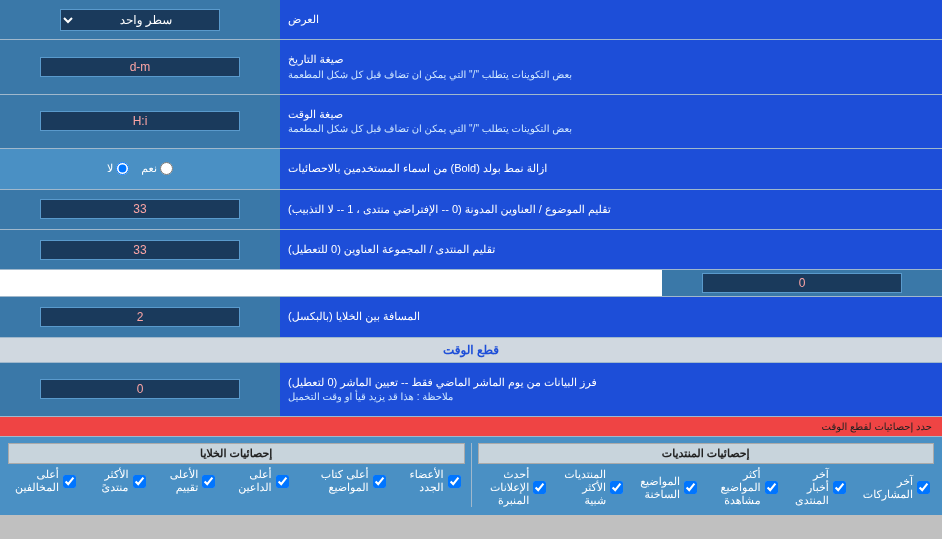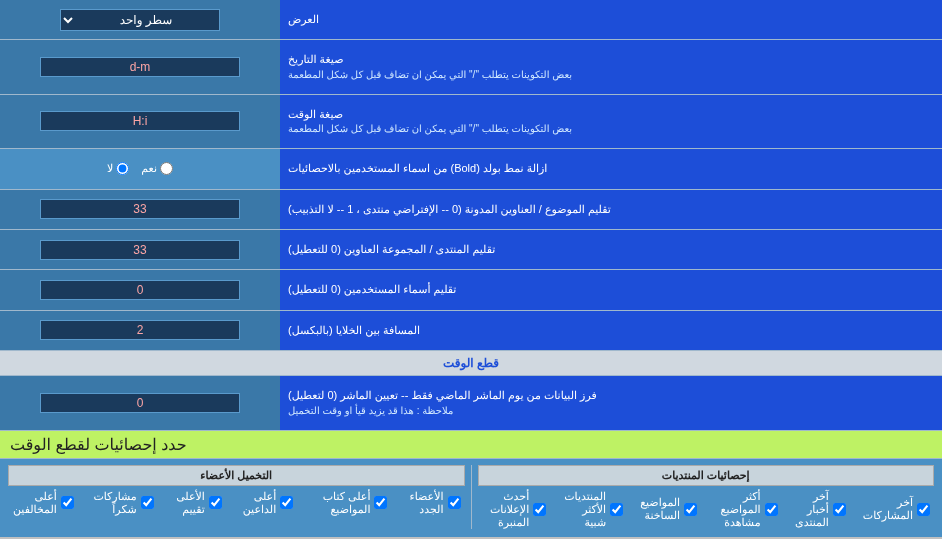--- a/index.html
+++ b/index.html
@@ -154,27 +154,26 @@
       direction: rtl;
     }
 
     .cb-divider {
       width: 1px;
       background: #a0b8cc;
       margin: 0 6px;
     }
 
     .limit-row {
-      background: #bef264;
-      display: flex;
-      align-items: center;
-      justify-content: flex-end;
+      background: #ef4444;
+      display: flex;
+      align-items: center;
       padding: 4px 10px;
       border-bottom: 1px solid #a0b8cc;
-      font-size: 16px;
+      font-size: 10px;
       color: #222;
     }
   </style>
 </head>
 <body>
 
 <div class="main-container">
 
   <div class="row">
     <div class="label-cell">
@@ -237,23 +236,20 @@
   <div class="row">
     <div class="label-cell">
       <span>تقليم المنتدى / المجموعة العناوين (0 للتعطيل)</span>
     </div>
     <div class="input-cell">
       <input type="text" value="33" style="">
     </div>
   </div>
 
   <div class="row">
-    <div class="label-cell">
-      <span>تقليم أسماء المستخدمين (0 للتعطيل)</span>
-    </div>
     <div class="input-cell">
       <input type="text" value="0" style="">
     </div>
   </div>
 
   <div class="row">
     <div class="label-cell">
       <span>المسافة بين الخلايا (بالبكسل)</span>
     </div>
     <div class="input-cell">
@@ -311,42 +307,42 @@
             <input type="checkbox" checked="" style="">
             <span>أحدث الإعلانات المنبرة</span>
           </div>
         </div>
       </div>
 
       <div class="cb-divider"></div>
 
       <div class="cb-section-col">
         <div class="cb-col-header">
-          <span>التخميل الأعضاء</span>
+          <span>إحصائيات الخلايا</span>
         </div>
         <div class="cb-items">
           <div class="cb-item">
             <input type="checkbox" checked="" style="">
             <span>الأعضاء الجدد</span>
           </div>
           <div class="cb-item">
             <input type="checkbox" checked="" style="">
             <span>أعلى كتاب المواضيع</span>
           </div>
           <div class="cb-item">
             <input type="checkbox" checked="" style="">
             <span>أعلى الداعين</span>
           </div>
           <div class="cb-item">
             <input type="checkbox" checked="" style="">
             <span>الأعلى تقييم</span>
           </div>
           <div class="cb-item">
             <input type="checkbox" checked="" style="">
-            <span>مشاركات شكراً</span>
+            <span>الأكثر منتدىً</span>
           </div>
           <div class="cb-item">
             <input type="checkbox" checked="" style="">
             <span>أعلى المخالفين</span>
           </div>
         </div>
       </div>
     </div>
   </div>
 

